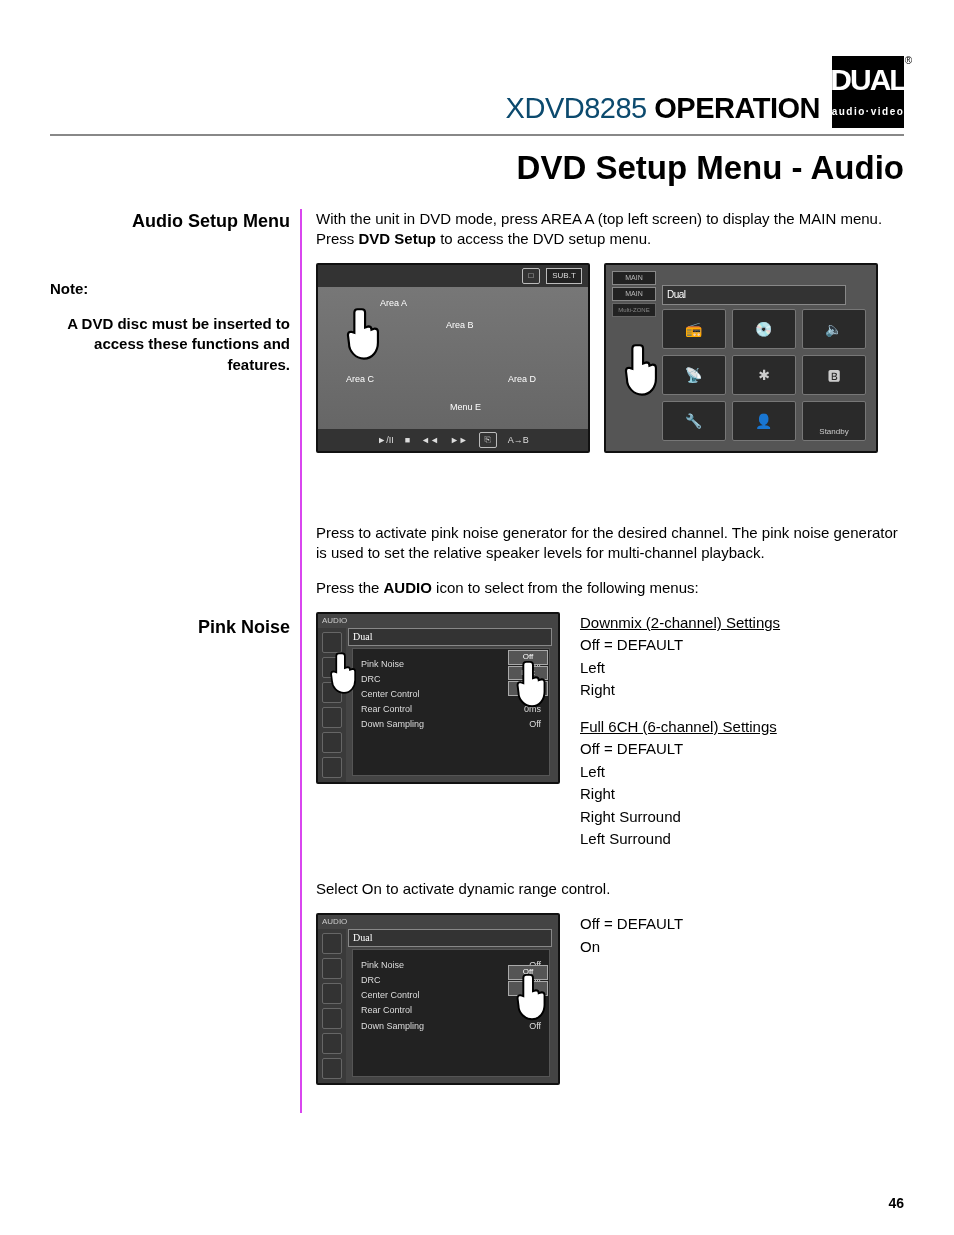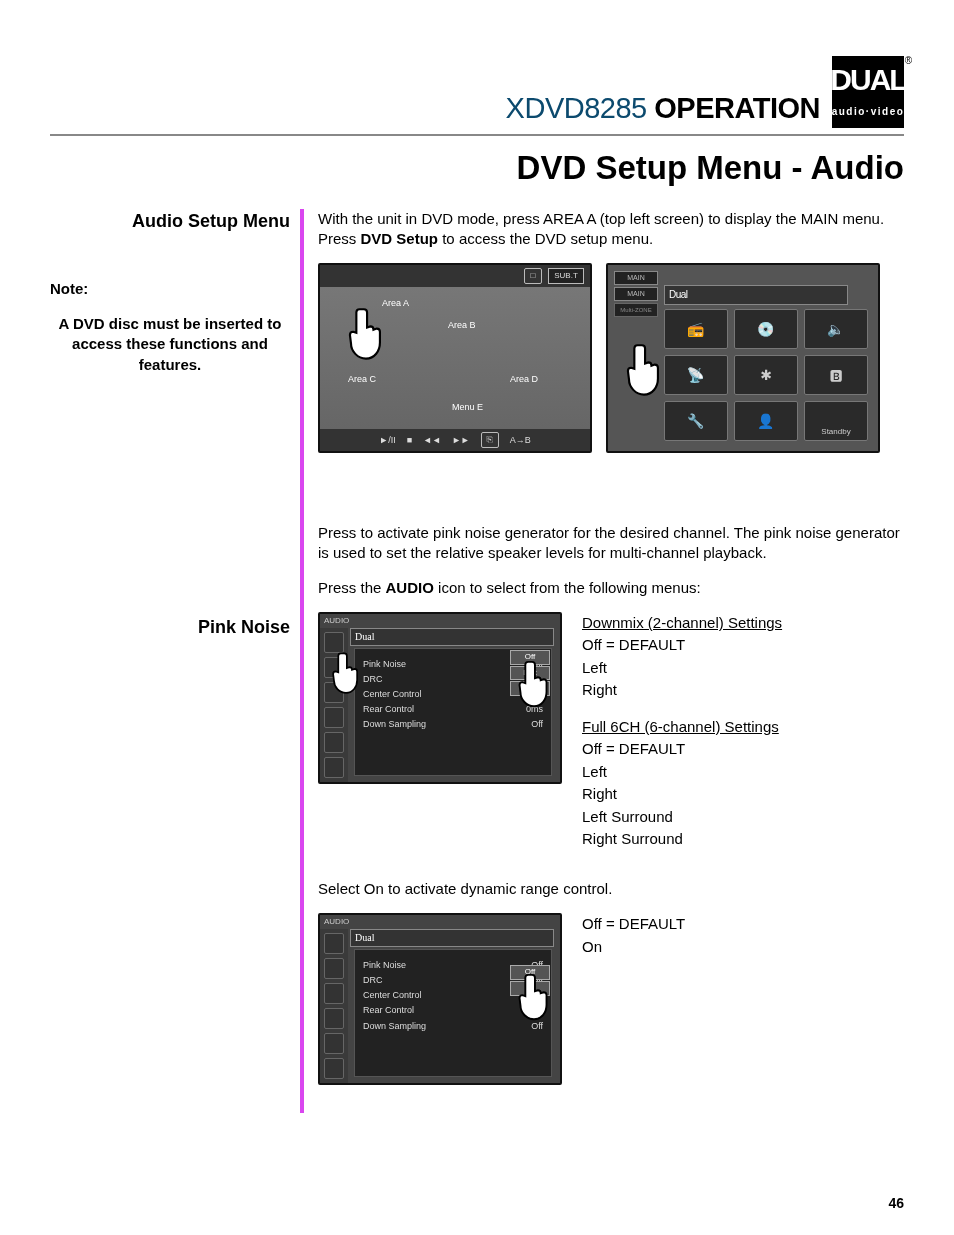--- a/index.html
+++ b/index.html
@@ -10,22 +10,22 @@
   .header-title .bold{font-weight:900}
   .logo{position:relative;width:72px;height:72px;background:#000;display:flex;flex-direction:column;align-items:center;justify-content:center}
   .logo-text{font-family:"Arial Black",Arial,sans-serif;font-weight:900;font-size:30px;color:#fff;letter-spacing:-2px;line-height:1}
   .logo-sub{font-size:10px;color:#fff;letter-spacing:1.5px;margin-top:10px;font-weight:700}
   .reg{color:#000;font-size:10px;position:absolute;right:-8px;top:-2px}
   h1.page-title{font-family:"Trebuchet MS",Arial,sans-serif;font-size:33px;font-weight:700;text-align:right;margin:6px 0 18px}
   .body{display:flex}
   .labels{width:250px;flex:0 0 250px;text-align:right;padding-right:10px;box-sizing:border-box}
   .labels .lbl{font-weight:700;font-size:18px;margin:0}
   .labels .note-h{font-weight:700;font-size:15px;margin-top:46px;text-align:left}
-  .labels .note-b{font-weight:700;font-size:15px;text-align:center;line-height:1.35}
-  .content{flex:1;border-left:4px solid #d946ef;padding-left:14px}
+  .labels .note-b{font-weight:700;font-size:15px;text-align:right;line-height:1.35}
+  .content{flex:1;border-left:2px solid #d946ef;padding-left:14px}
   .para{margin:0 0 14px}
   .b{font-weight:700}
   .row-imgs{display:flex;gap:14px;margin:6px 0 70px}
   .screenshot{position:relative;border:2px solid #111;background:#555;border-radius:2px;overflow:hidden}
   .screenshot.dvd{width:270px;height:186px}
   .screenshot.menu{width:270px;height:186px}
   .screenshot.audio{width:240px;height:168px;background:#444}
   .hand{position:absolute;width:44px;height:60px;pointer-events:none}
   .hand svg{width:100%;height:100%}
   
@@ -209,22 +209,22 @@
         <div class="settings-col">
           <div class="u">Downmix (2-channel) Settings</div>
           <div>Off = DEFAULT</div>
           <div>Left</div>
           <div>Right</div>
           <div style="height:14px"></div>
           <div class="u">Full 6CH (6-channel) Settings</div>
           <div>Off = DEFAULT</div>
           <div>Left</div>
           <div>Right</div>
+          <div>Right Surround</div>
           <div>Left Surround</div>
-          <div>Right Surround</div>
         </div>
       </div>
 
       <p class="para">Select On to activate dynamic range control.</p>
       <div class="row-audio">
         <div class="screenshot audio">
           <span class="hdr">AUDIO</span>
           <div class="side">
             <div class="sic"></div>
               <div class="sic"></div>

